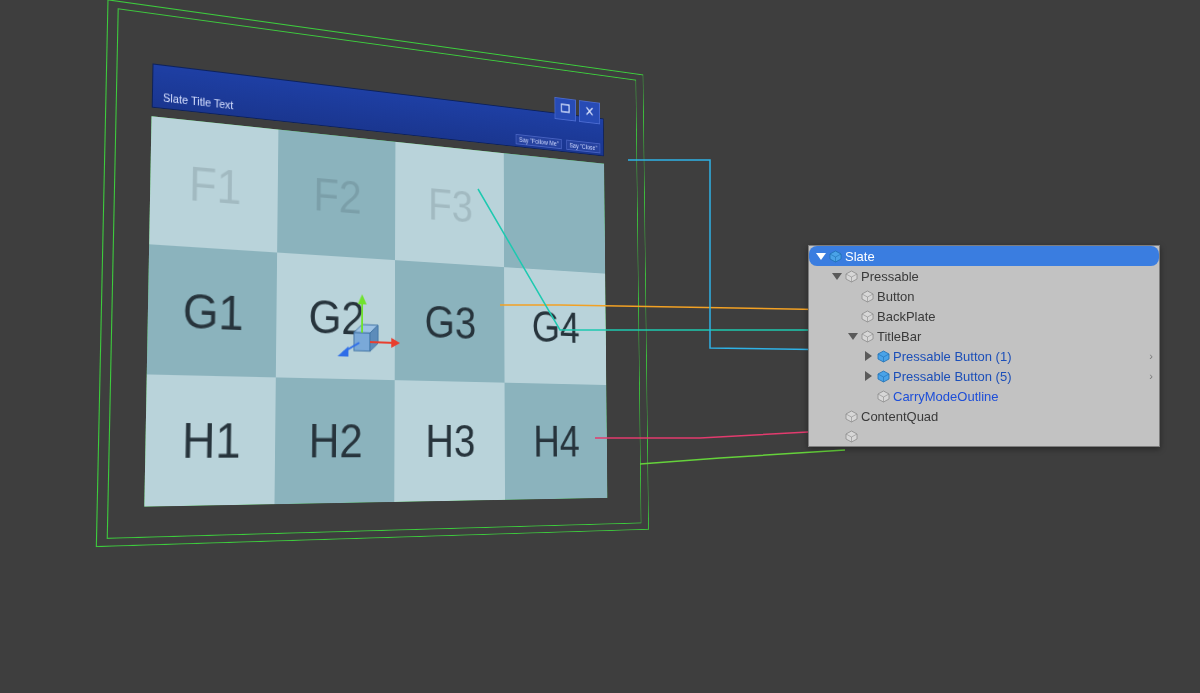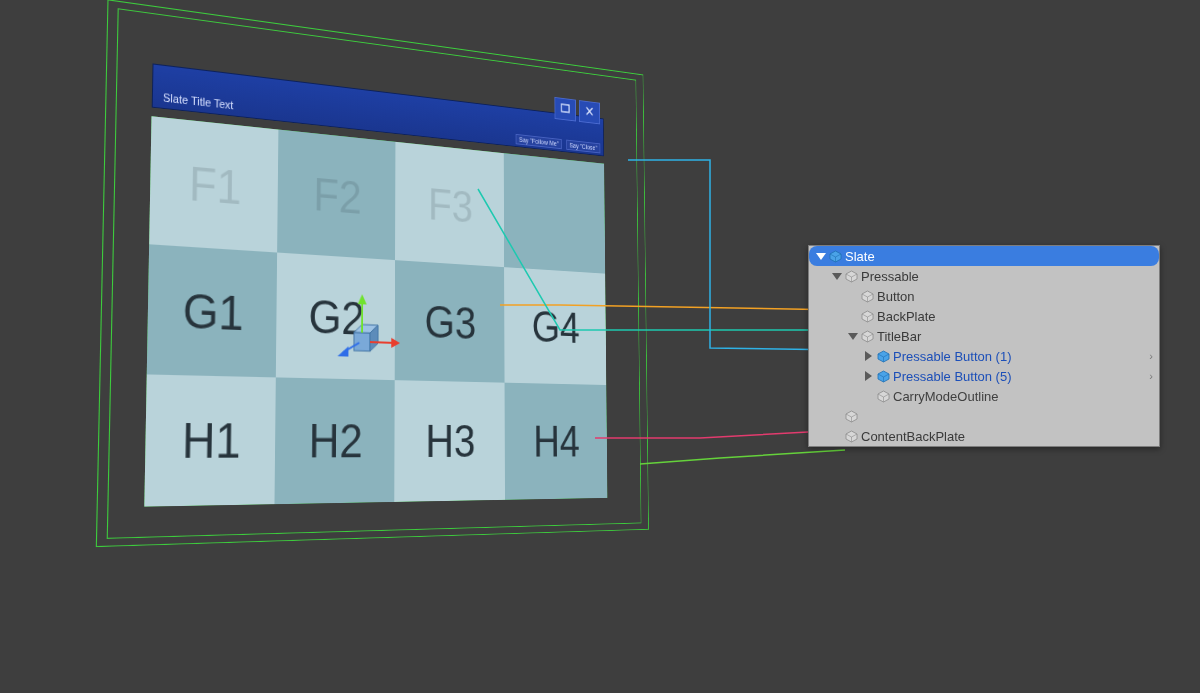--- a/index.html
+++ b/index.html
@@ -155,21 +155,21 @@
   }
   .row.selected .tri { border-top-color:#fff; }
   .cube-ico {
     width:13px;height:13px;
     display:inline-block;
     position:relative;
   }
   .cube-ico svg{display:block;}
   .label { flex:1; }
   .label.blue { color:#1c4fb8; }
-  .label.dim  { color:#404040; }
+  .label.dim  { color:#1d4ed8; }
   .row .chev-right {
     color:#7a7a7a;
     font-size:11px;
   }
 
   
   .connectors {
     position:absolute;
     left:0; top:0;
     width:1200px; height:693px;
@@ -402,27 +402,27 @@
       <span class="indent" style="width: 16px;"></span>
       <span style="width: 10px; display: inline-flex; justify-content: center;"></span>
       <span class="cube-ico">
         <svg width="13" height="13" viewBox="0 0 13 13">
     <polygon points="6.5,1 12,4 12,9 6.5,12 1,9 1,4" fill="#d7d7d7" stroke="#8a8a8a" stroke-width="0.8"></polygon>
     <line x1="1" y1="4" x2="6.5" y2="7" stroke="#8a8a8a" stroke-width="0.6"></line>
     <line x1="12" y1="4" x2="6.5" y2="7" stroke="#8a8a8a" stroke-width="0.6"></line>
     <line x1="6.5" y1="7" x2="6.5" y2="12" stroke="#8a8a8a" stroke-width="0.6"></line>
   </svg>
       </span>
+      <span class="label">ContentQuad</span>
     </div>
     <div class="row">
       <span class="indent" style="width: 16px;"></span>
       <span style="width: 10px; display: inline-flex; justify-content: center;"></span>
       <span class="cube-ico">
         <svg width="13" height="13" viewBox="0 0 13 13">
     <polygon points="6.5,1 12,4 12,9 6.5,12 1,9 1,4" fill="#d7d7d7" stroke="#8a8a8a" stroke-width="0.8"></polygon>
     <line x1="1" y1="4" x2="6.5" y2="7" stroke="#8a8a8a" stroke-width="0.6"></line>
     <line x1="12" y1="4" x2="6.5" y2="7" stroke="#8a8a8a" stroke-width="0.6"></line>
     <line x1="6.5" y1="7" x2="6.5" y2="12" stroke="#8a8a8a" stroke-width="0.6"></line>
   </svg>
       </span>
-      <span class="label">ContentBackPlate</span>
     </div>
   </div>
 
 </body></html>

